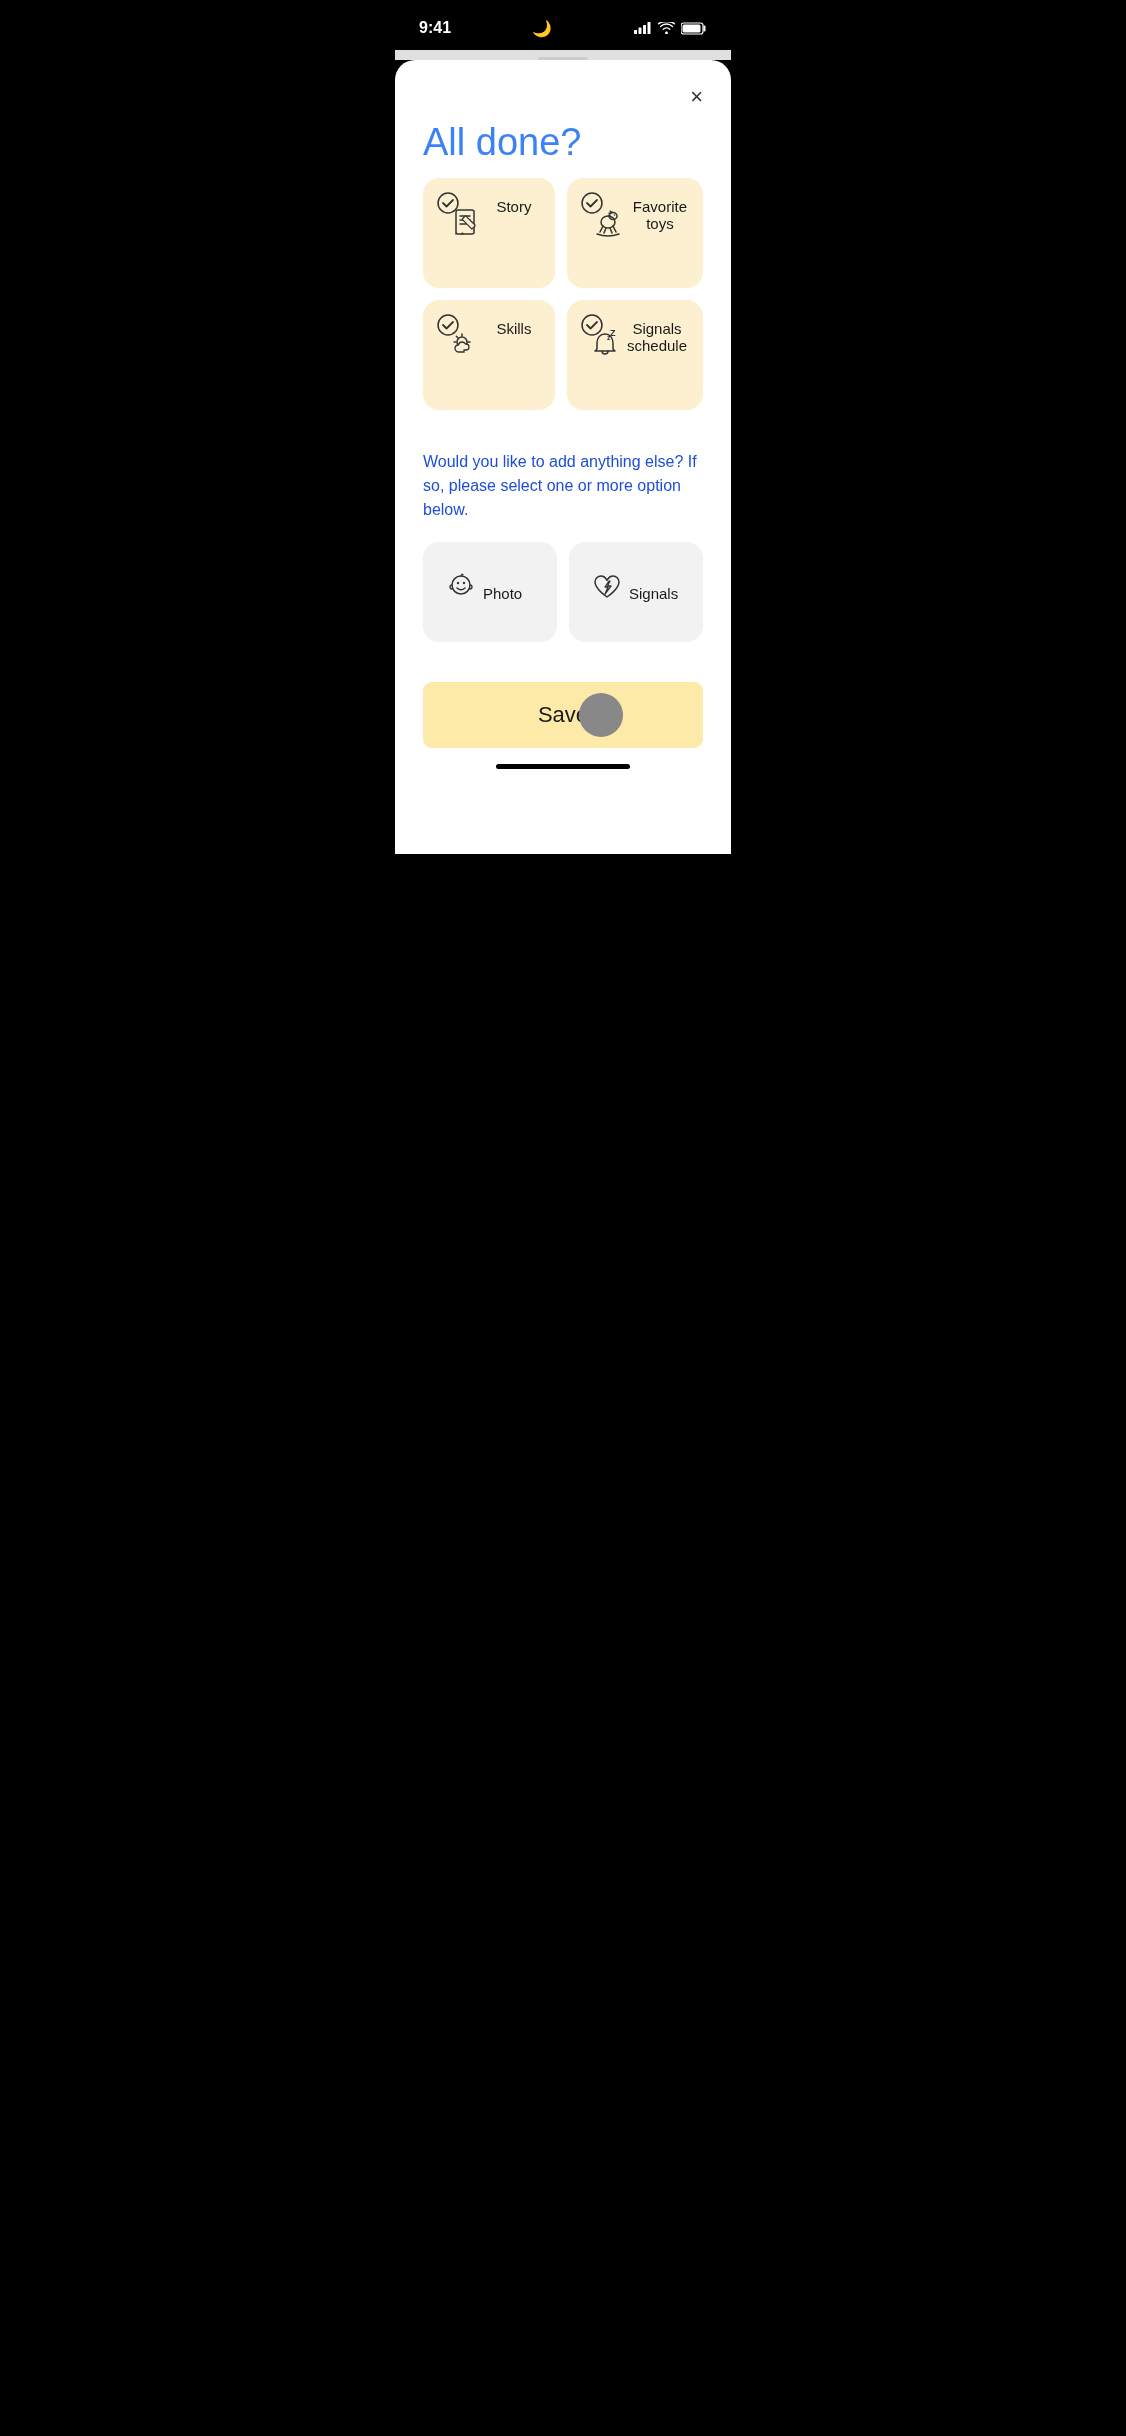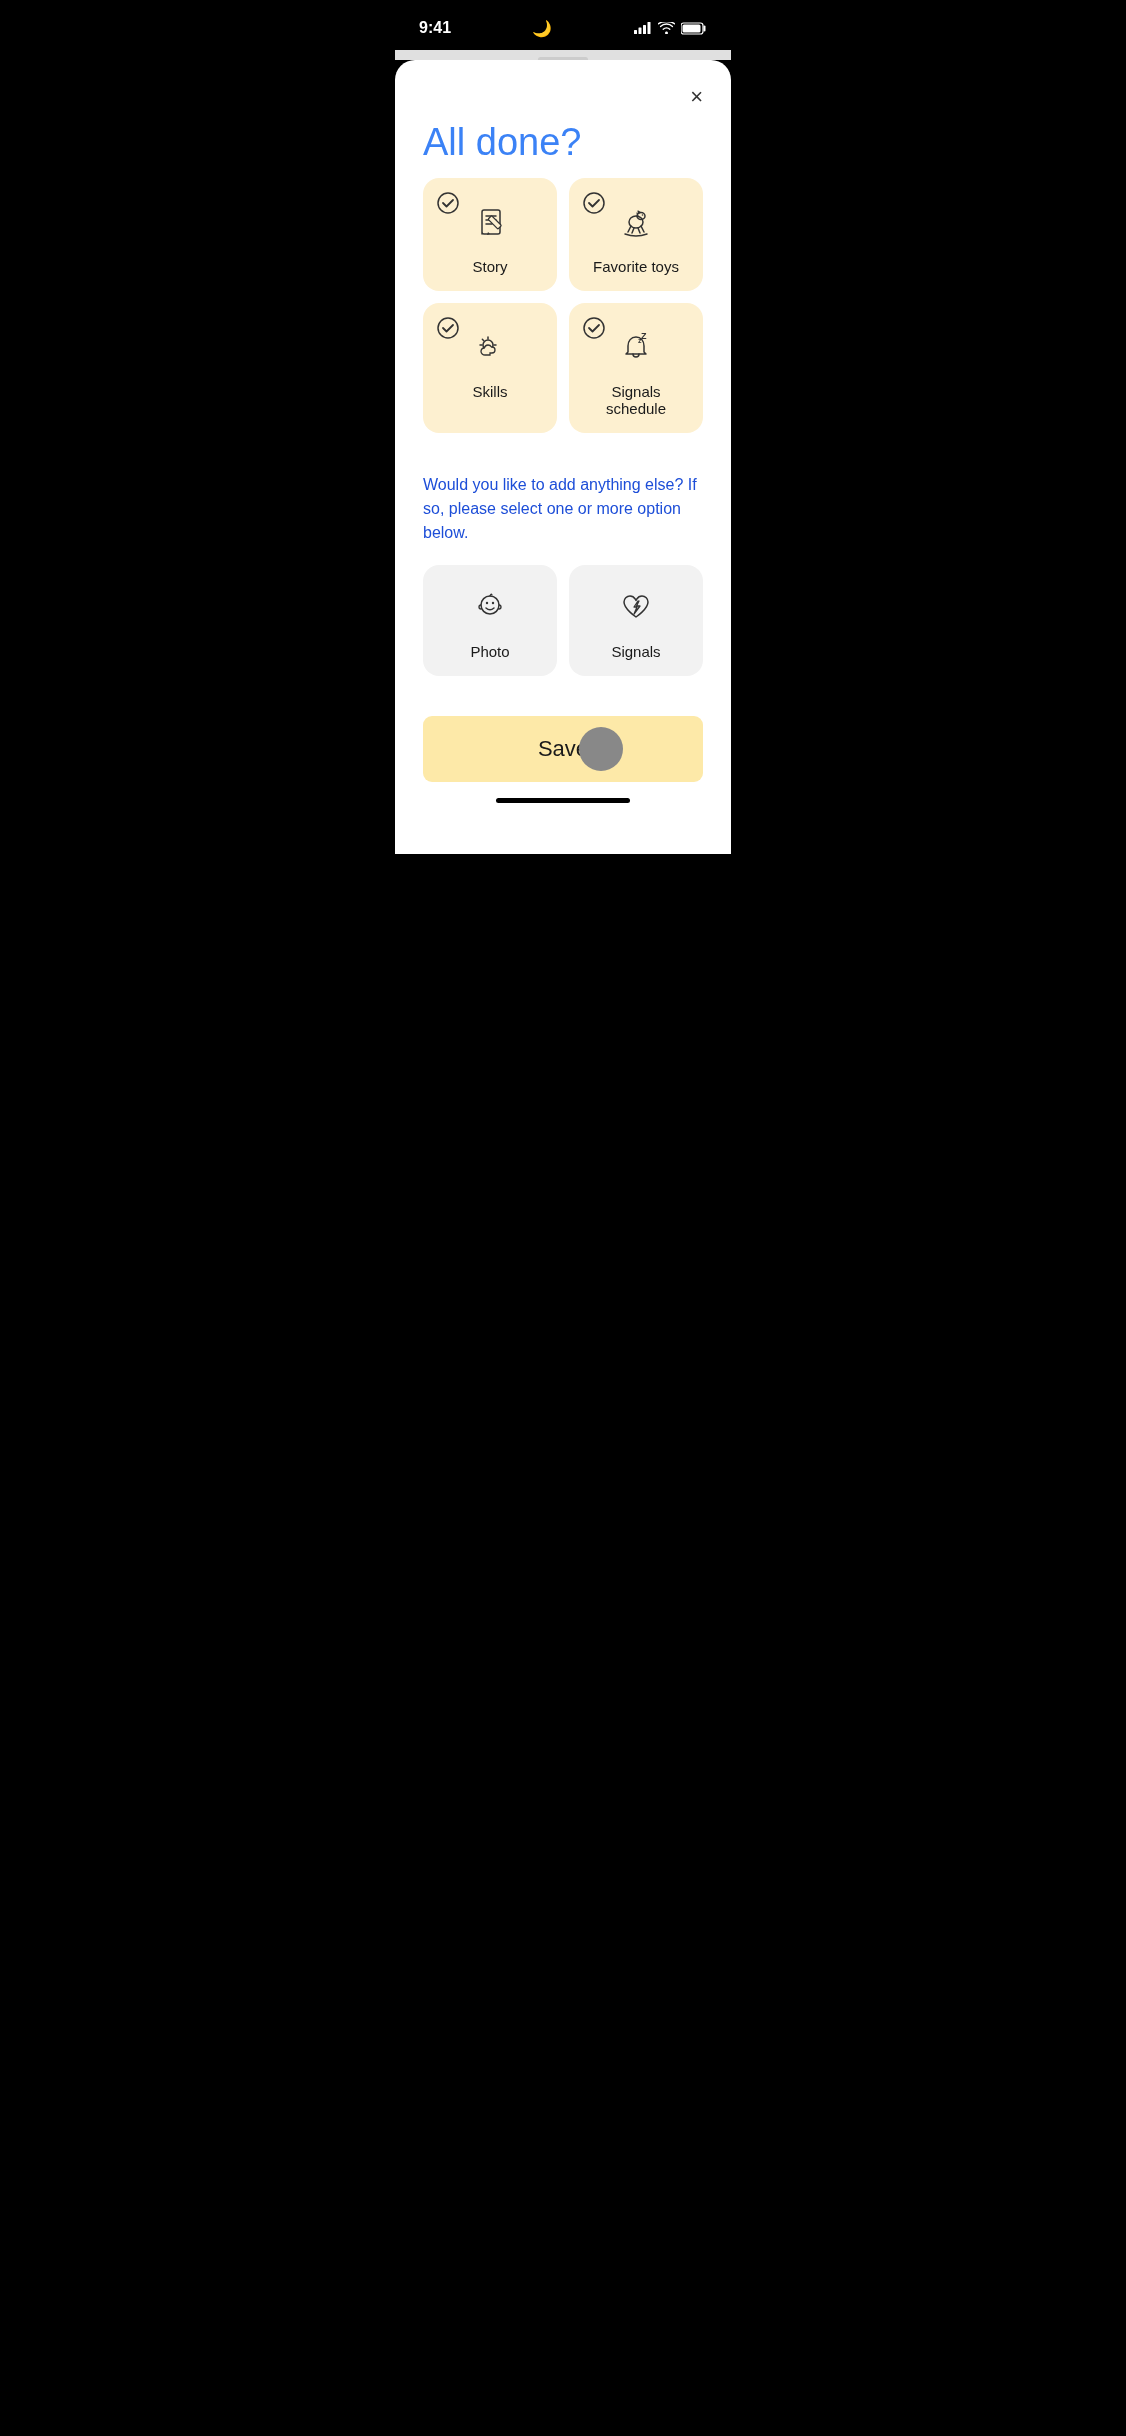--- a/index.html
+++ b/index.html
@@ -93,21 +93,21 @@
       grid-template-columns: 1fr 1fr;
       gap: 12px;
       margin-bottom: 40px;
     }
 
     .item-card {
       background: #fdf0d0;
       border-radius: 16px;
       padding: 16px;
       display: flex;
-      flex-direction: column;
+      flex-direction: row;
       align-items: flex-start;
       min-height: 110px;
       position: relative;
     }
 
     .item-card .check-icon {
       position: absolute;
       top: 14px;
       left: 14px;
     }
@@ -141,21 +141,21 @@
       grid-template-columns: 1fr 1fr;
       gap: 12px;
       margin-bottom: 40px;
     }
 
     .option-card {
       background: #f2f2f2;
       border-radius: 16px;
       padding: 20px 16px 16px;
       display: flex;
-      flex-direction: column;
+      flex-direction: row;
       align-items: center;
       min-height: 100px;
       cursor: pointer;
     }
 
     .option-card .card-icon {
       margin-bottom: 10px;
     }
 
     .option-card .card-label {

